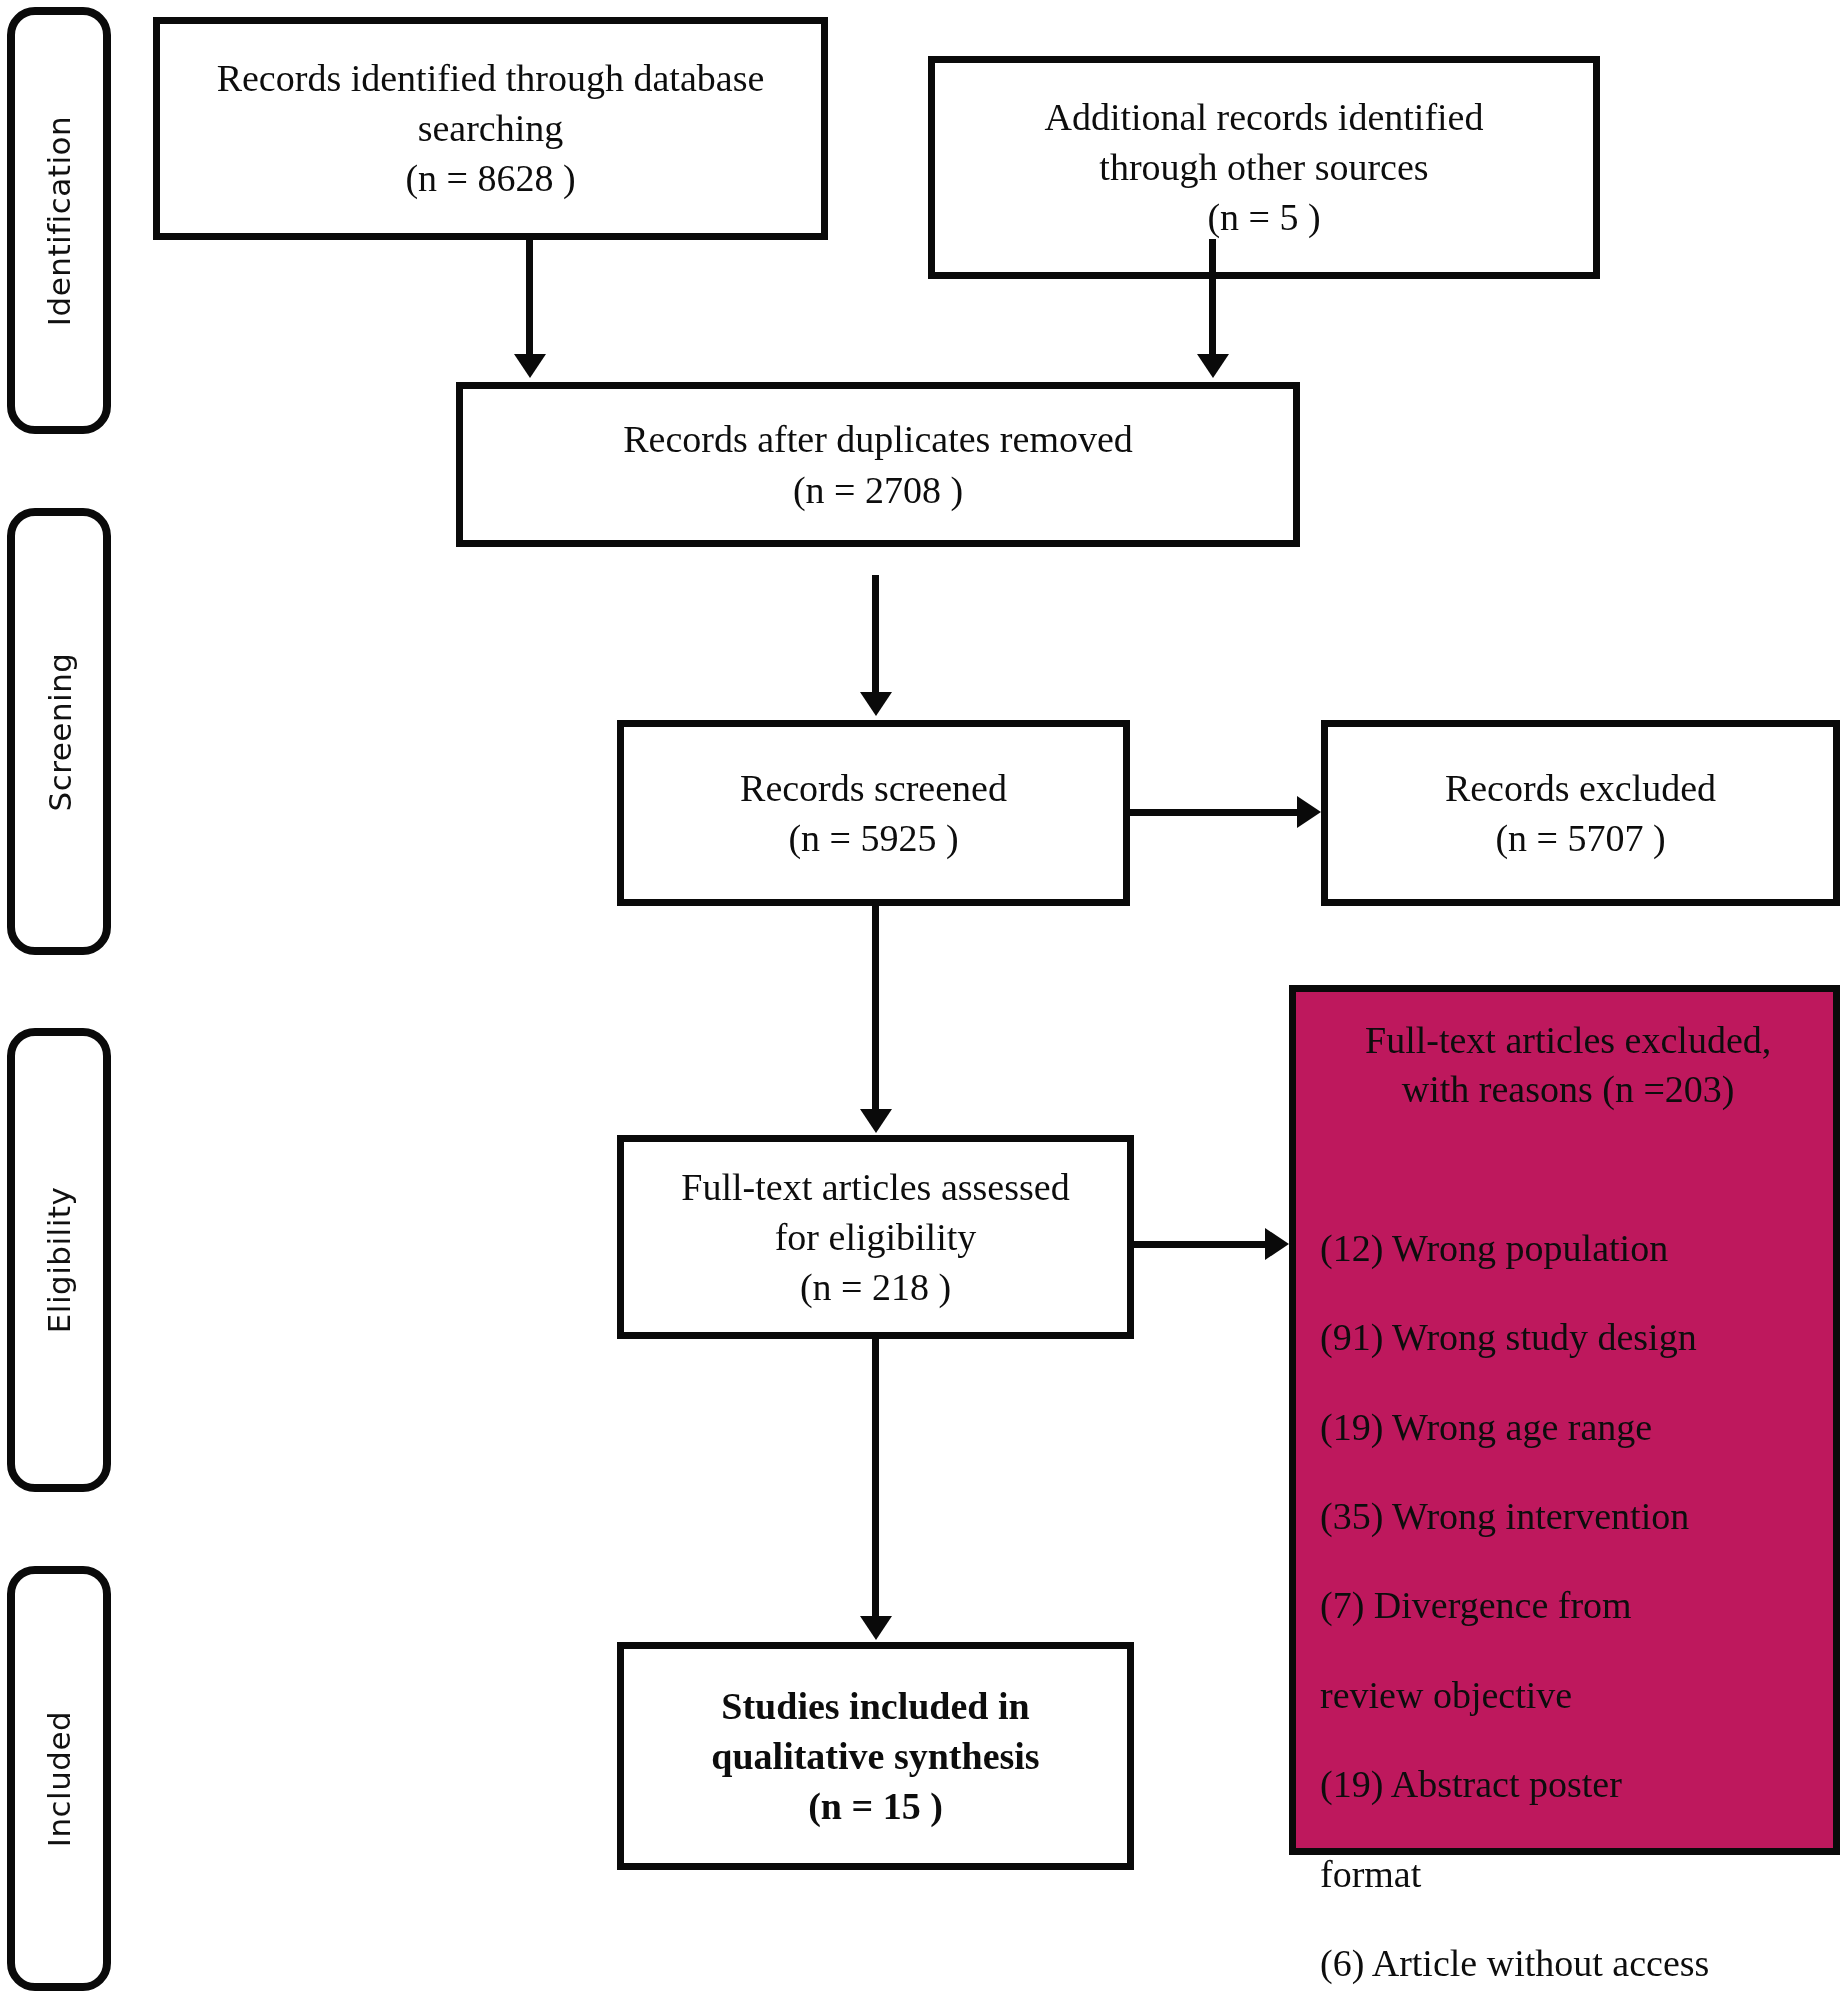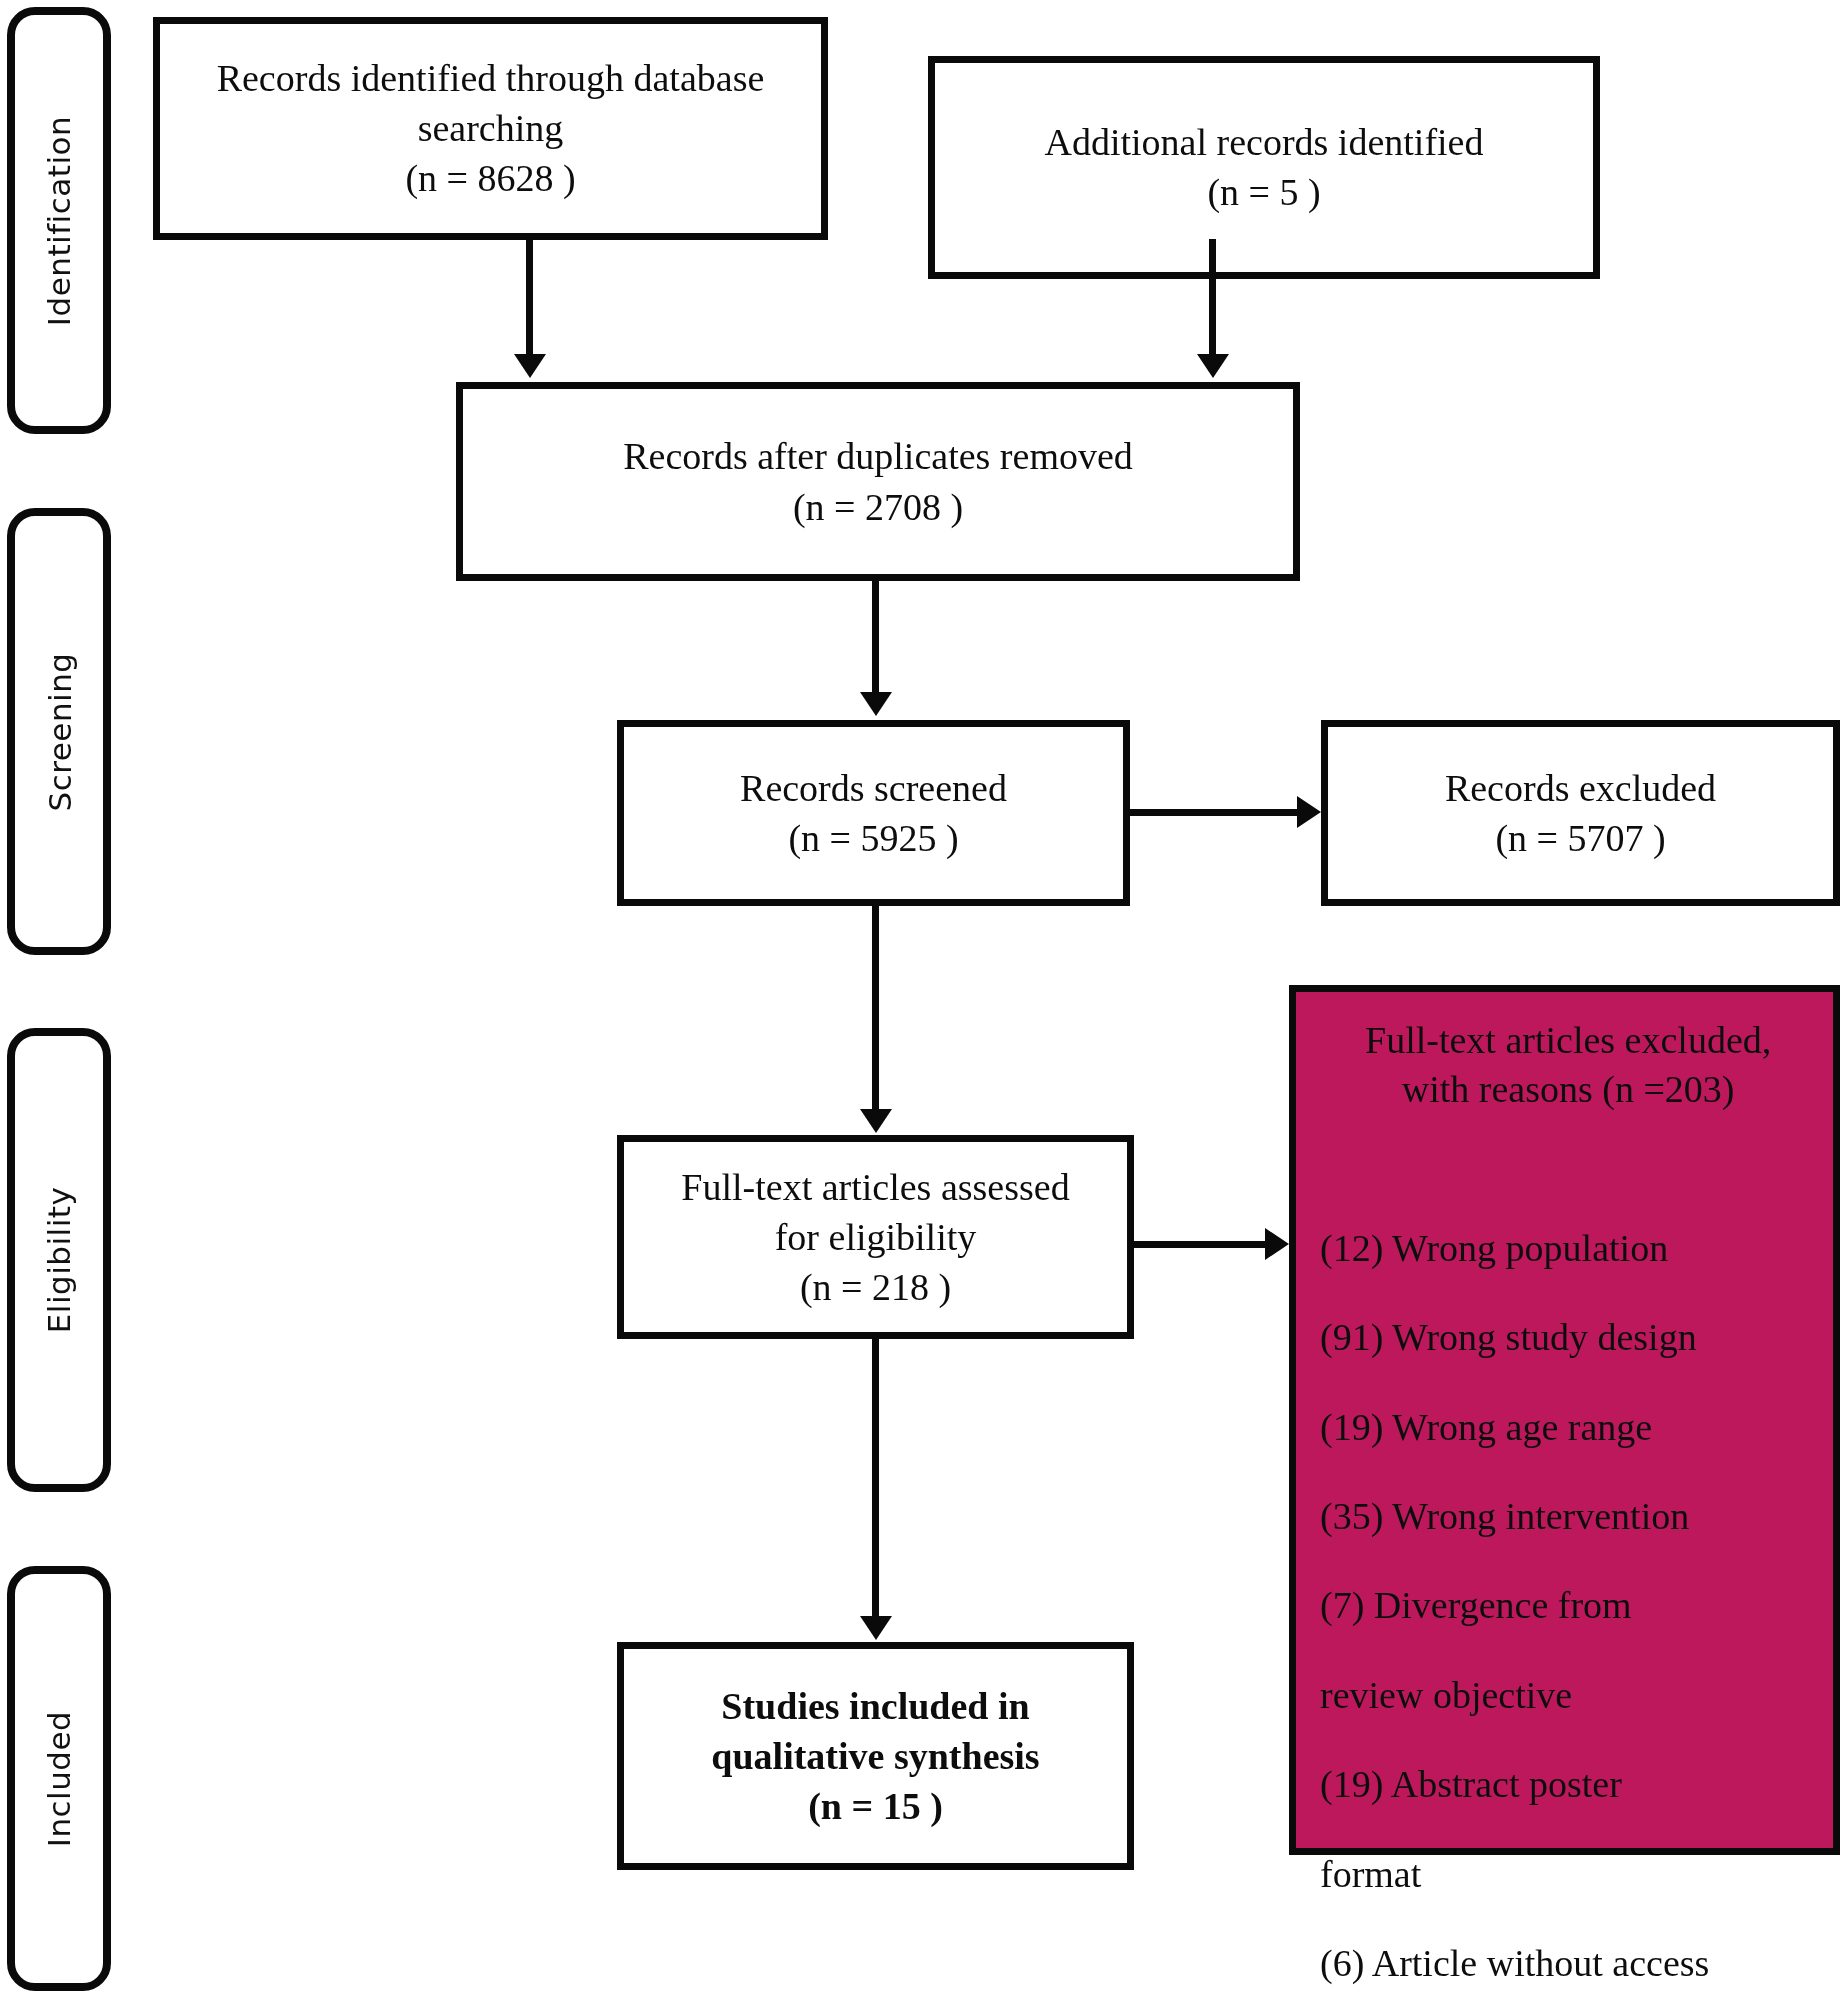--- a/index.html
+++ b/index.html
@@ -105,30 +105,31 @@
   </div>
 
   <div class="flow-box" style="left:153px; top:16.7px; width:675px; height:223px;">
     <span class="line">Records identified through database</span>
     <span class="line">searching</span>
     <span class="line">(n = 8628 )</span>
   </div>
 
   <div class="flow-box" style="left:928px; top:16.7px; width:672px; height:223px;margin-top:39px;">
     <span class="line">Additional records identified</span>
+    <span class="line">through other sources</span>
     <span class="line">(n = 5 )</span>
   </div>
 
   <div class="vline" style="left:526px; top:239px; height:117px;"></div>
   <div class="arrow-down" style="left:514px; top:354px;"></div>
 
   <div class="vline" style="left:1209px; top:239px; height:117px;"></div>
   <div class="arrow-down" style="left:1197px; top:354px;"></div>
 
-  <div class="flow-box" style="left:456px; top:382px; width:844px; height:199px;">
+  <div class="flow-box" style="left:456px; top:382px; width:844px; height:165px;">
     <span class="line">Records after duplicates removed</span>
     <span class="line">(n = 2708 )</span>
   </div>
 
   <div class="vline" style="left:872px; top:575px; height:119px;"></div>
   <div class="arrow-down" style="left:860px; top:692px;"></div>
 
   <div class="flow-box" style="left:617px; top:720px; width:513px; height:186px;">
     <span class="line">Records screened</span>
     <span class="line">(n = 5925 )</span>

